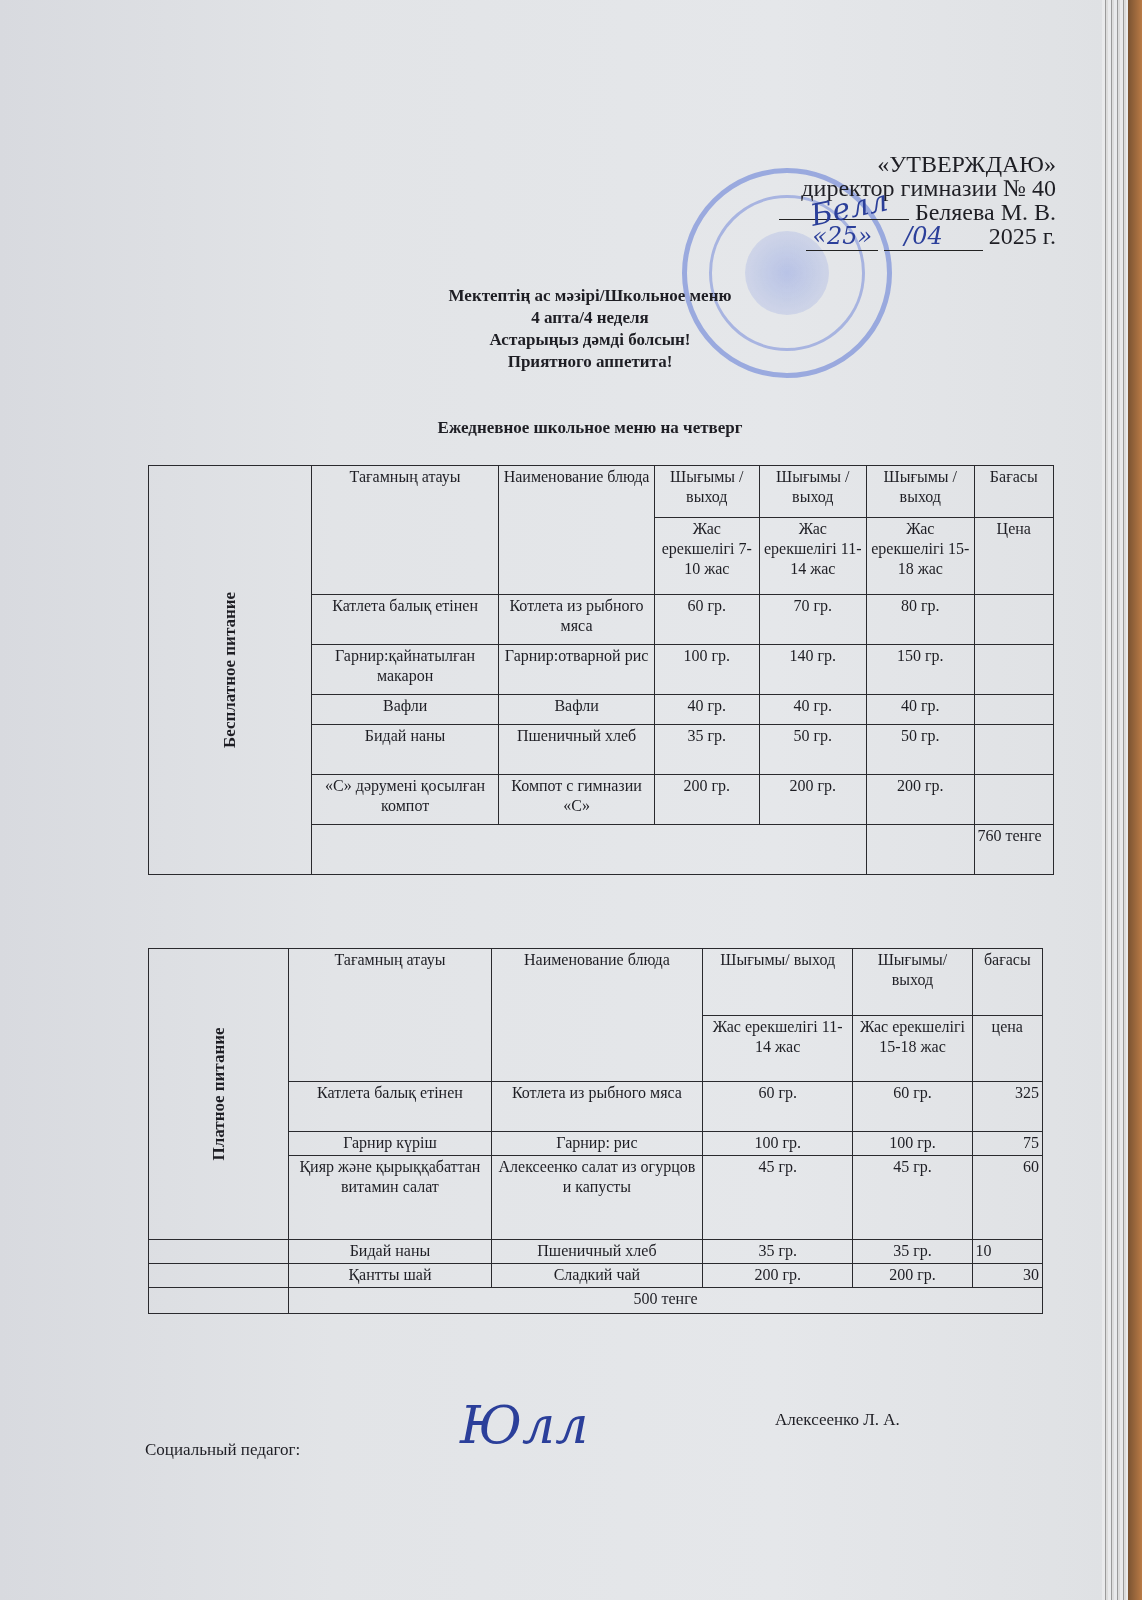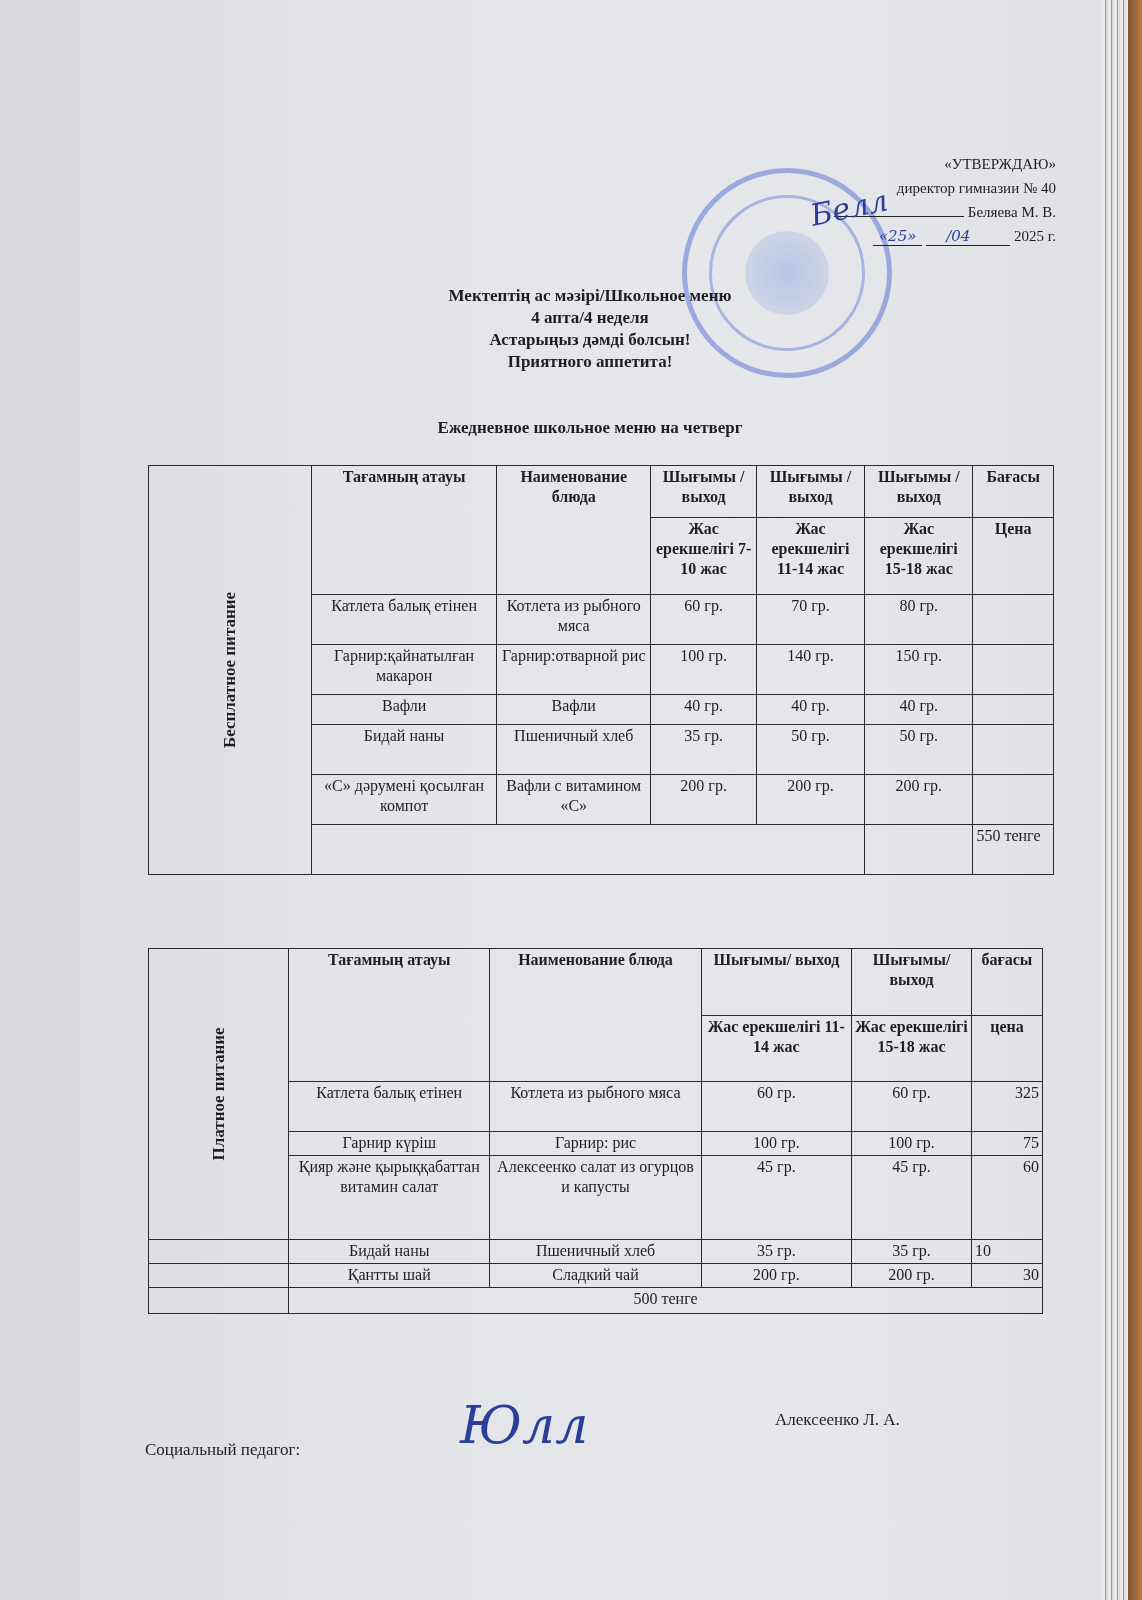--- a/index.html
+++ b/index.html
@@ -17,21 +17,21 @@
     .paper-edges {
       position: absolute; left: 1102px; top: 0; width: 26px; height: 1600px;
       background: repeating-linear-gradient(90deg, #e9eaec 0px, #e9eaec 3px, #9a9a9a 3px, #9a9a9a 4px, #dcdcdc 4px, #dcdcdc 6px);
     }
     .edge-shadow {
       position: absolute; left: 1128px; top: 0; width: 14px; height: 1600px;
       background: linear-gradient(90deg, #7a5332, #b97a45);
     }
     .approve {
       position: absolute; right: 86px; top: 152px; text-align: right;
-      font-size: 15px; line-height: 24px;
+      font-size: 24px; line-height: 24px;
     }
     .approve .line { white-space: nowrap; }
     .hand { font-family: "DejaVu Serif", serif; font-style: italic; color: #2b3f9a; }
     .stamp {
       position: absolute; left: 682px; top: 168px; width: 210px; height: 210px;
       border-radius: 50%; border: 5px solid rgba(70,100,210,0.55);
       box-sizing: border-box; opacity: 0.85;
     }
     .stamp::before {
       content: ""; position: absolute; left: 22px; top: 22px; right: 22px; bottom: 22px;
@@ -45,21 +45,21 @@
       position: absolute; left: 810px; top: 190px; font-size: 30px; transform: rotate(-12deg);
     }
     .headline {
       position: absolute; left: 0; width: 1180px; text-align: center;
       font-weight: bold; font-size: 17px; line-height: 22px;
     }
     .h-block { top: 285px; }
     .h-day { top: 417px; }
     table { border-collapse: collapse; position: absolute; font-size: 16px; }
     td { border: 1.5px solid #2a2a2e; text-align: center; vertical-align: top; padding: 1px 3px; line-height: 20px; }
-    th { border: 1.5px solid #2a2a2e; font-weight: bold; vertical-align: top; padding: 1px 3px; line-height: 20px; }
+    th { border: 1.5px solid #2a2a2e; font-weight: normal; vertical-align: top; padding: 1px 3px; line-height: 20px; }
     .side {
       width: 50px; position: relative; vertical-align: middle; font-weight: bold;
     }
     .side span {
       display: block; transform: rotate(-90deg); white-space: nowrap; font-size: 17px;
     }
     #t1 { left: 148px; top: 465px; width: 906px; }
     #t2 { left: 148px; top: 948px; width: 895px; }
     .total-cell { text-align: center; }
     .footer { position: absolute; top: 1440px; font-size: 17px; }
@@ -154,30 +154,30 @@
   <tr style="height:50px">
     <td>Бидай наны</td>
     <td>Пшеничный хлеб</td>
     <td>35 гр.</td>
     <td>50 гр.</td>
     <td>50 гр.</td>
     <td></td>
   </tr>
   <tr style="height:50px">
     <td>«С» дәрумені қосылған компот</td>
-    <td>Вафли с витамином «С»</td>
+    <td>Компот с гимназии «С»</td>
     <td>200 гр.</td>
     <td>200 гр.</td>
     <td>200 гр.</td>
     <td></td>
   </tr>
   <tr style="height:50px">
     <td colspan="4"></td>
     <td></td>
-    <td style="text-align:left">550 тенге</td>
+    <td style="text-align:left">760 тенге</td>
   </tr>
 </tbody>
   </table>
 
 <table id="t2">
   <colgroup>
     <col style="width:68px">
       <col style="width:228px">
       <col style="width:240px">
       <col style="width:170px">

